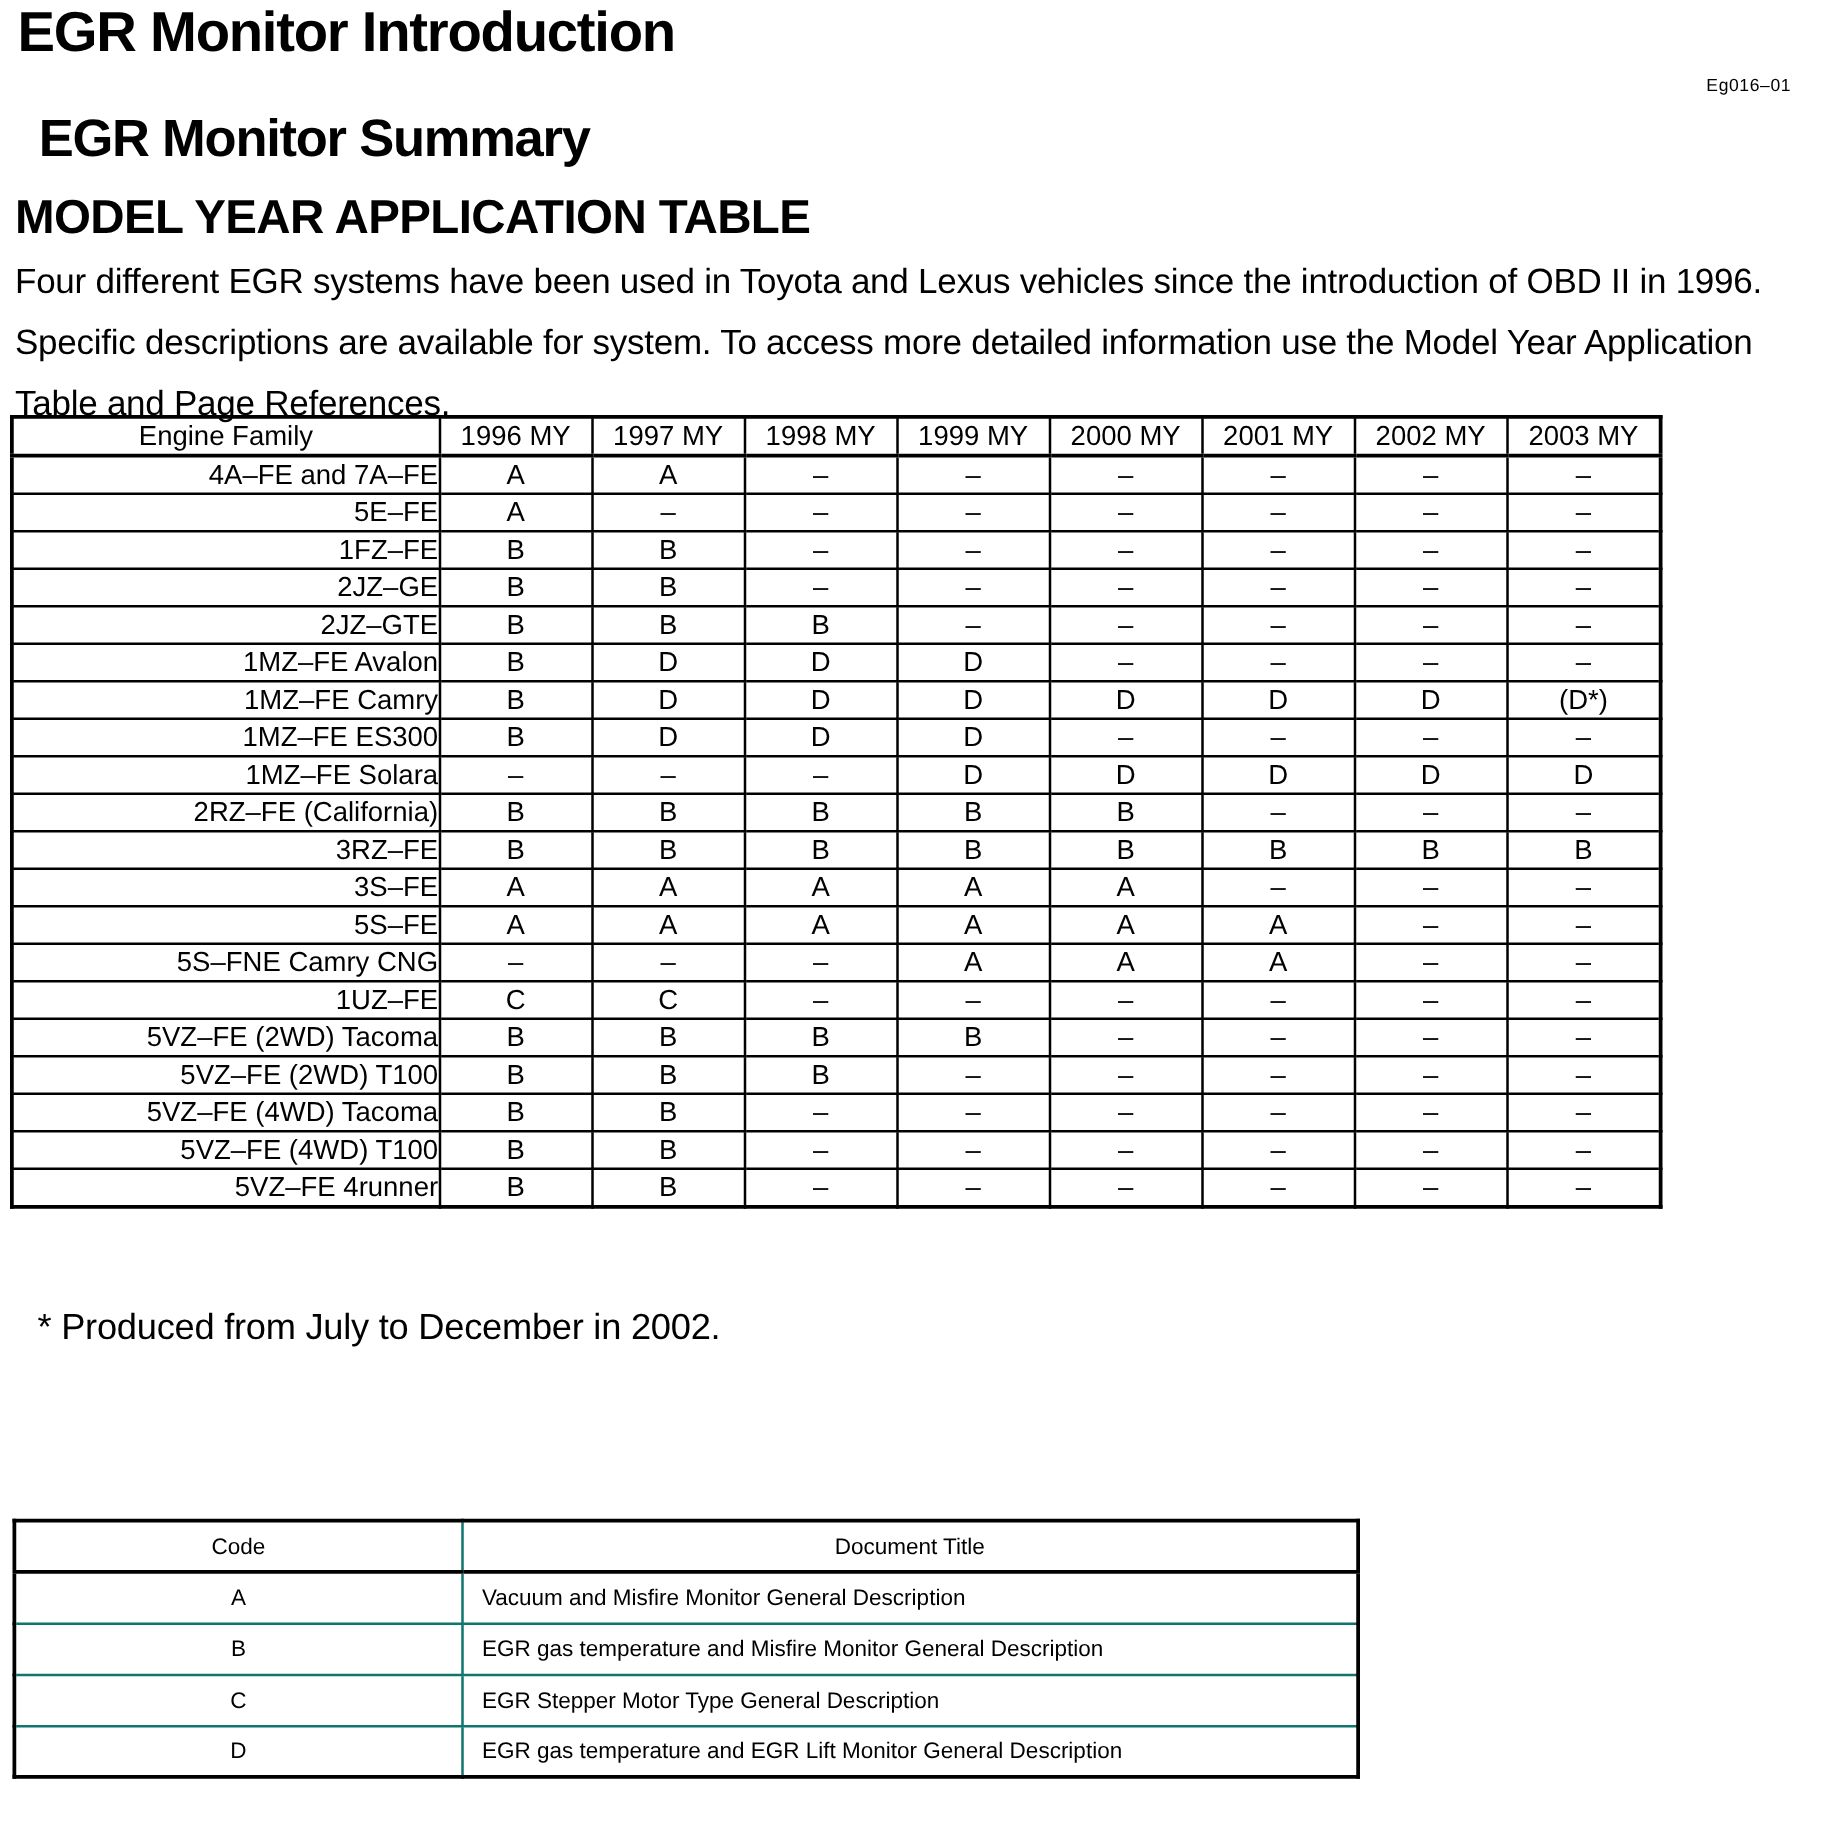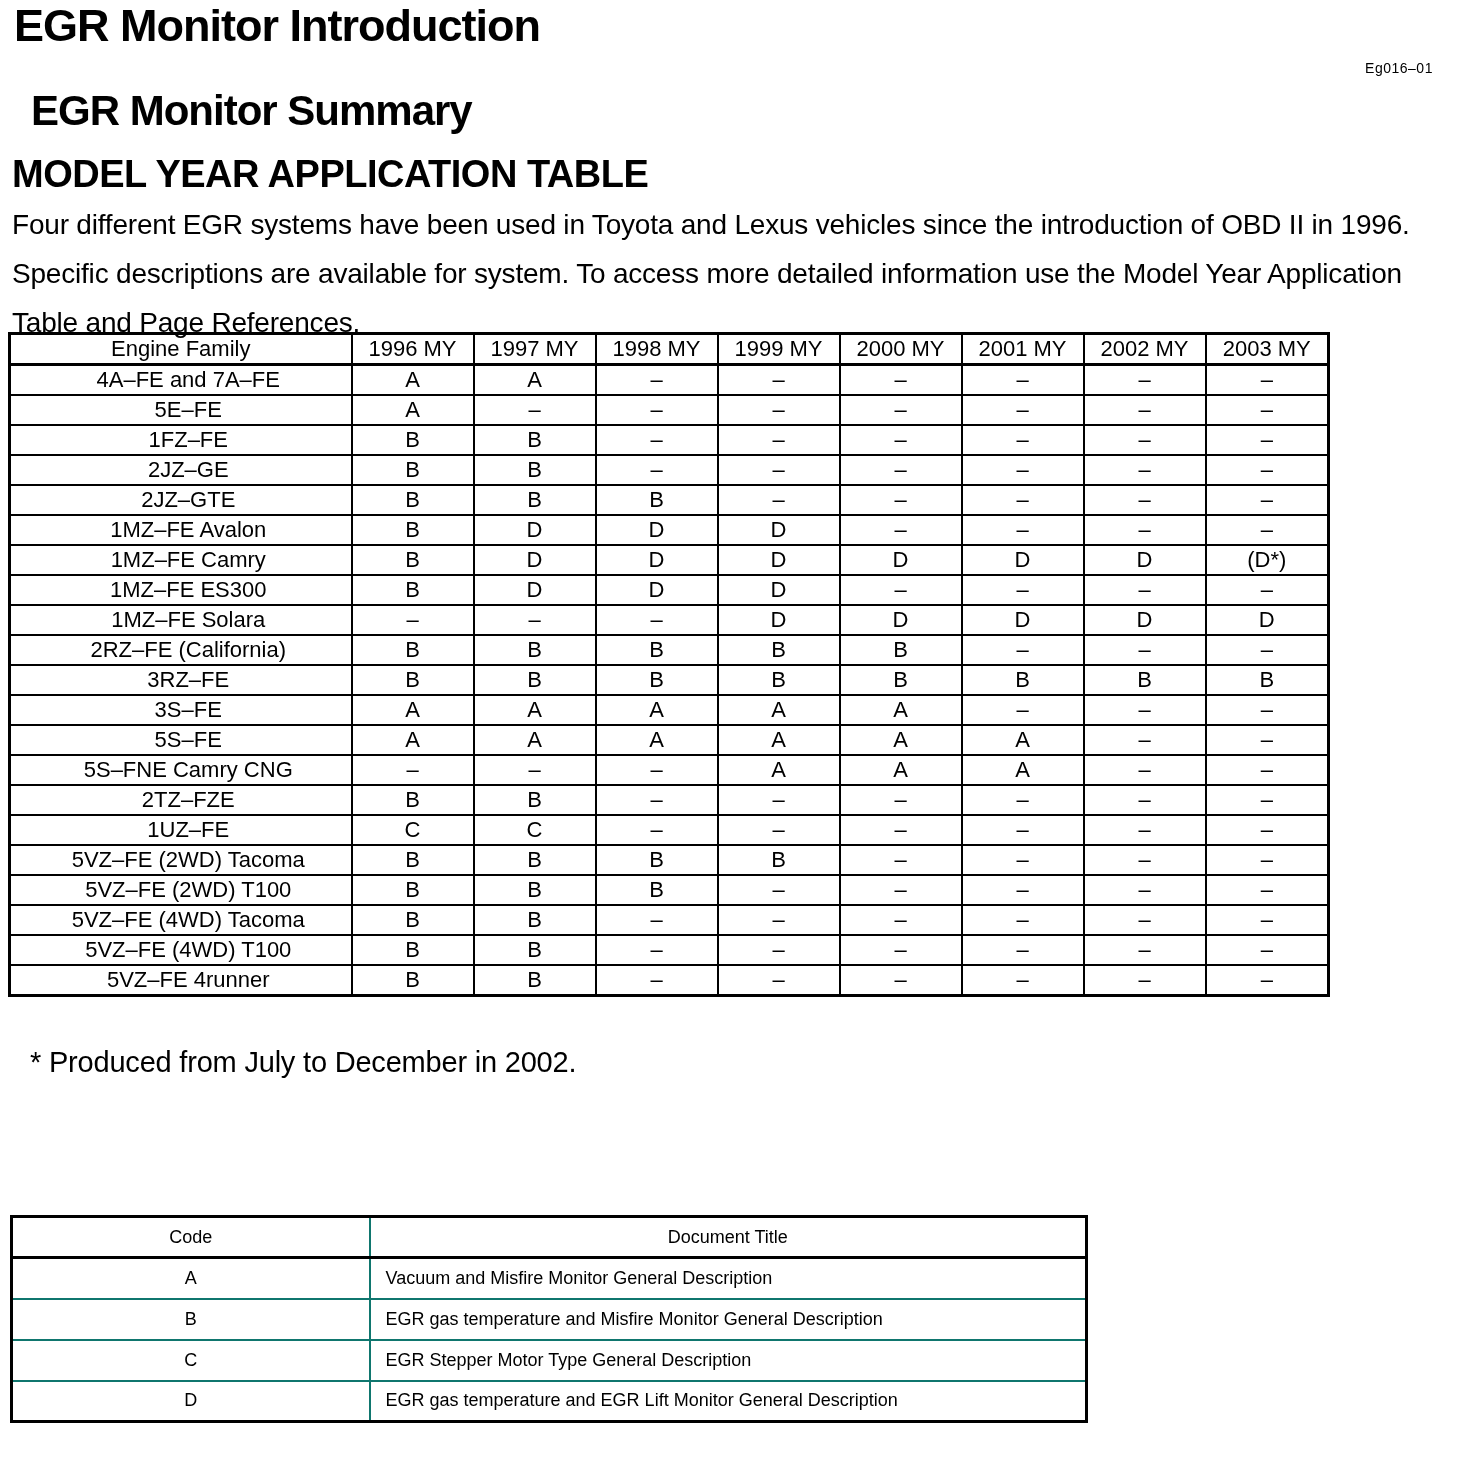--- a/index.html
+++ b/index.html
@@ -87,21 +87,21 @@
     text-align: center;
     vertical-align: middle;
     white-space: nowrap;
     overflow: hidden;
     line-height: 28px;
   }
   .app-table thead th {
     border-bottom: 3px solid #000;
   }
   .app-table .engine-cell {
-    text-align: center;
+    text-align: right;
     padding-left: 15px;
   }
   .footnote {
     position: absolute;
     left: 30px;
     top: 1046px;
     font-size: 29px;
     letter-spacing: -0.2px;
     white-space: nowrap;
   }
@@ -320,31 +320,20 @@
           <td>–</td>
           <td>–</td>
           <td>–</td>
           <td>A</td>
           <td>A</td>
           <td>A</td>
           <td>–</td>
           <td>–</td>
         </tr>
         <tr>
-          <td class="engine-cell">2TZ–FZE</td>
-          <td>B</td>
-          <td>B</td>
-          <td>–</td>
-          <td>–</td>
-          <td>–</td>
-          <td>–</td>
-          <td>–</td>
-          <td>–</td>
-        </tr>
-        <tr>
           <td class="engine-cell">1UZ–FE</td>
           <td>C</td>
           <td>C</td>
           <td>–</td>
           <td>–</td>
           <td>–</td>
           <td>–</td>
           <td>–</td>
           <td>–</td>
         </tr>

